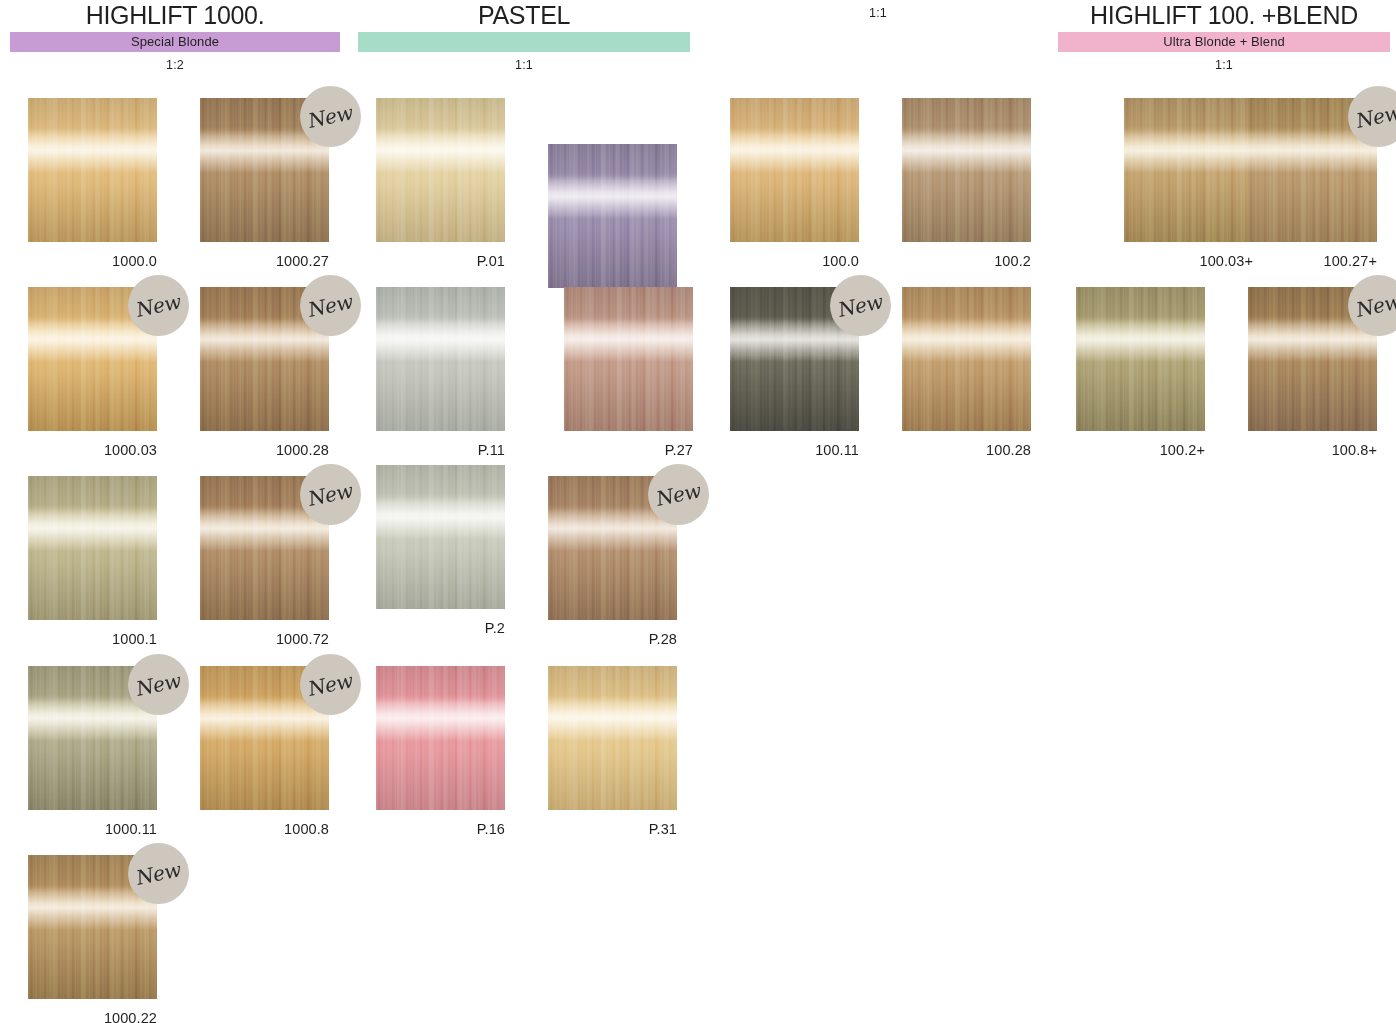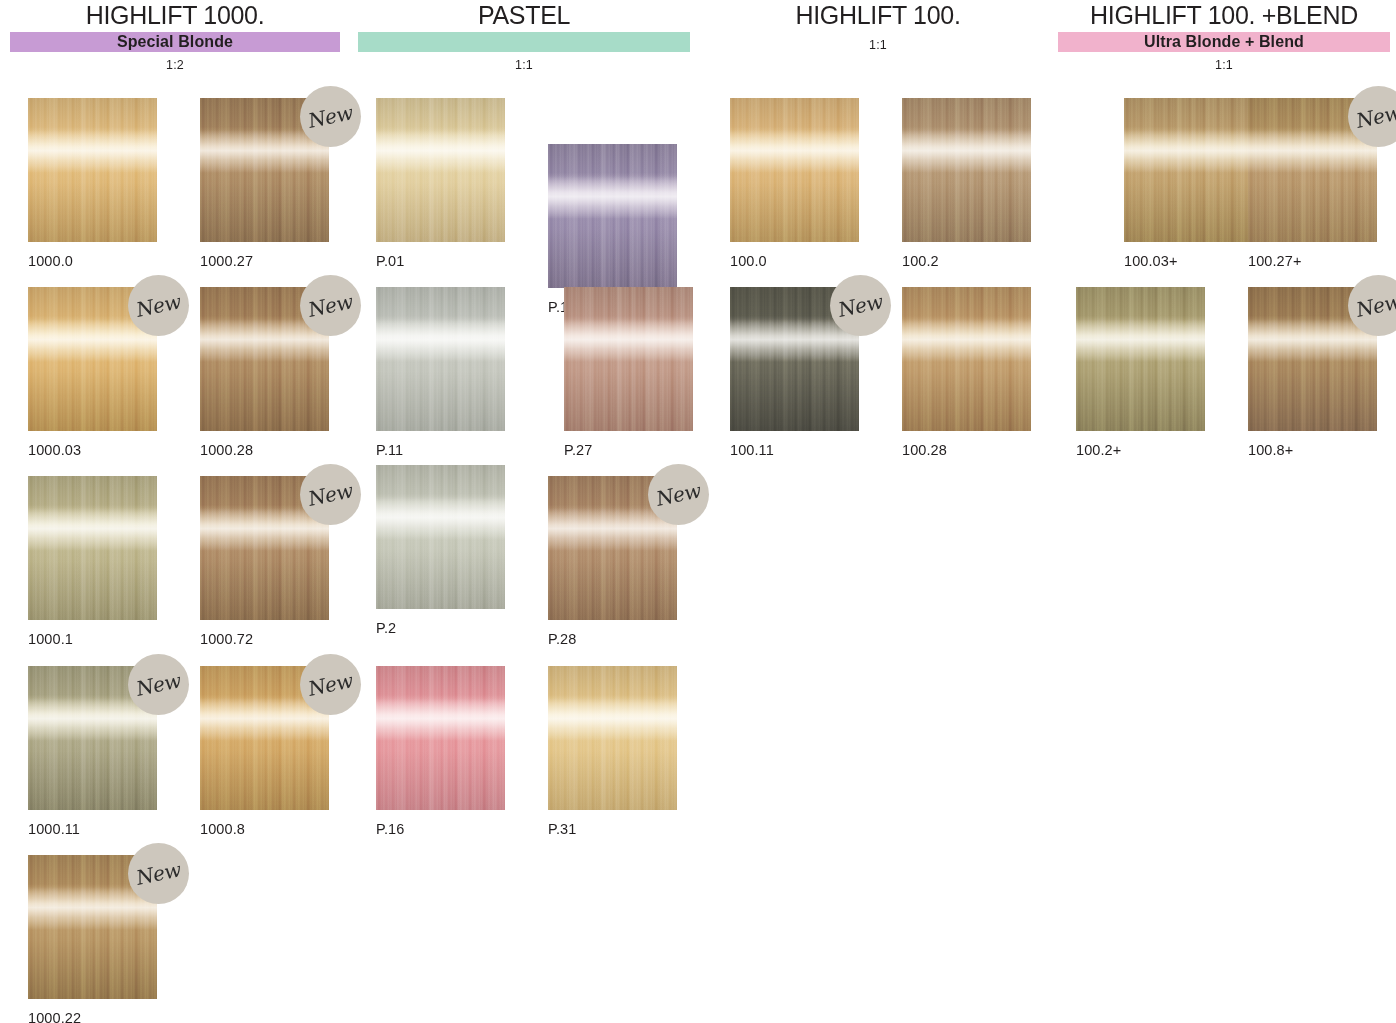--- a/index.html
+++ b/index.html
@@ -31,22 +31,22 @@
     letter-spacing: -0.3px;
     color: #221f20;
     line-height: 30px;
     height: 32px;
     white-space: nowrap;
   }
   .col-bar {
     height: 20px;
     line-height: 20px;
     text-align: center;
-    font-size: 16px;
-    font-weight: 700;
+    font-size: 13px;
+    font-weight: 400;
     color: #221f20;
     letter-spacing: 0.1px;
   }
   .col-ratio {
     text-align: center;
     font-size: 12.5px;
     color: #221f20;
     margin-top: 6px;
     letter-spacing: 0.2px;
   }
@@ -130,21 +130,21 @@
     transform: translateY(-52%) rotate(-12deg);
     text-align: center;
     font-family: "DejaVu Serif", serif;
     font-style: italic;
     font-size: 20px;
     color: #2b2b2b;
     letter-spacing: -0.5px;
   }
   .swatch-label {
     margin-top: 11px;
-    text-align: left;
+    text-align: right;
     font-size: 14.5px;
     color: #221f20;
     letter-spacing: 0.1px;
     width: 129px;
   }
 </style>
 </head>
 <body>
 
 <div id="page">
@@ -154,21 +154,20 @@
         <div class="col-title">HIGHLIFT 1000.</div>
         <div class="col-bar" style="background: rgb(199, 155, 212);">Special Blonde</div>
         <div class="col-ratio">1:2</div>
       </div>
       <div class="col-head" style="left: 358px; width: 332px;">
         <div class="col-title">PASTEL</div>
         <div class="col-bar" style="background: rgb(167, 220, 200);"></div>
         <div class="col-ratio">1:1</div>
       </div>
       <div class="col-head" style="left: 712px; width: 332px;">
-        <div class="col-title">HIGHLIFT 100.</div>
         <div class="col-ratio">1:1</div>
       </div>
       <div class="col-head" style="left: 1058px; width: 332px;">
         <div class="col-title">HIGHLIFT 100. +BLEND</div>
         <div class="col-bar" style="background: rgb(241, 178, 204);">Ultra Blonde + Blend</div>
         <div class="col-ratio">1:1</div>
       </div>
     </div>
   <div id="grid">
       <div class="swatch-cell" style="left: 28px; top: 98px;">

